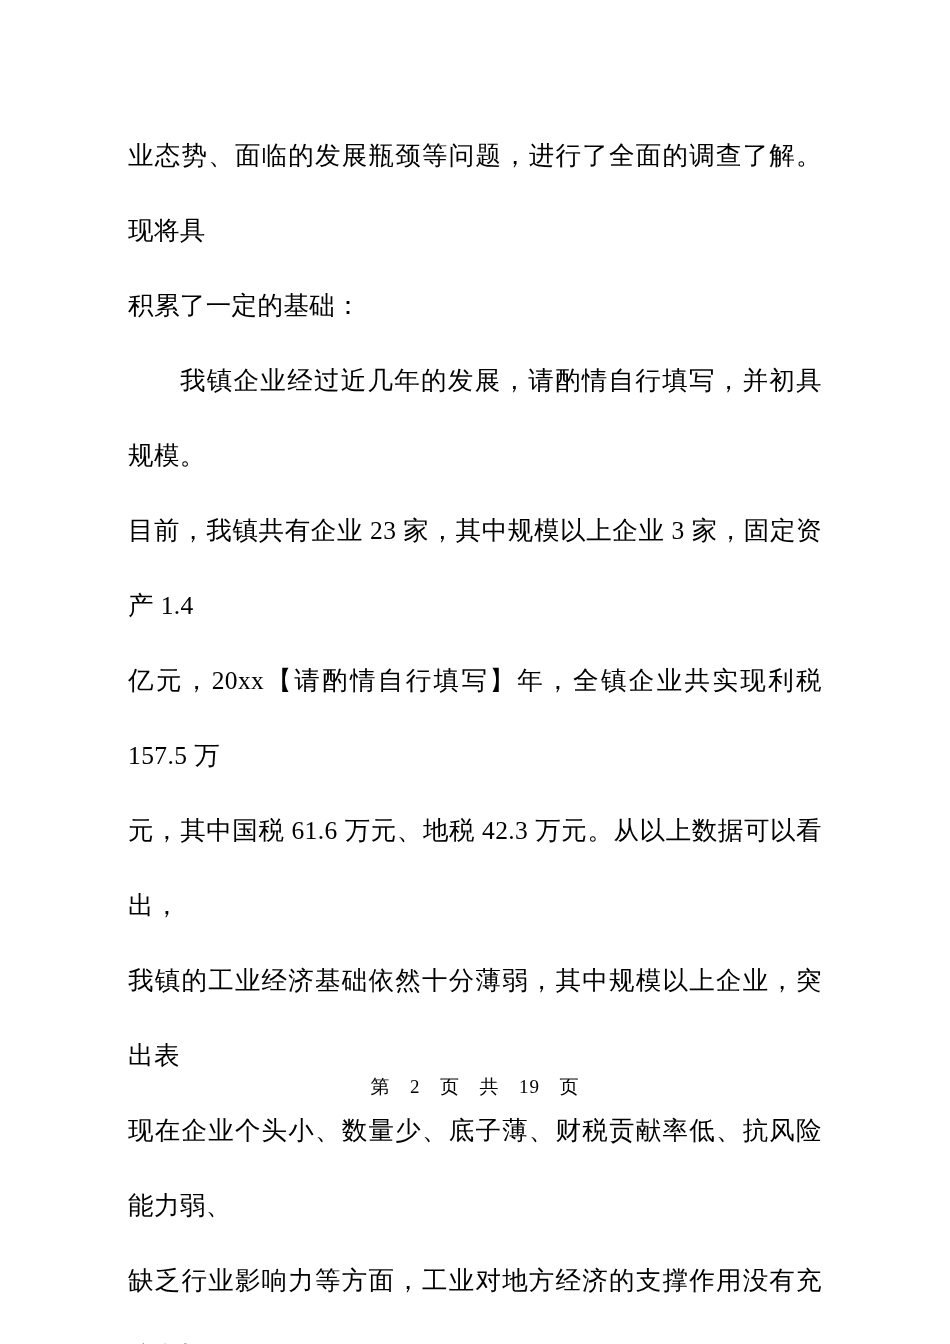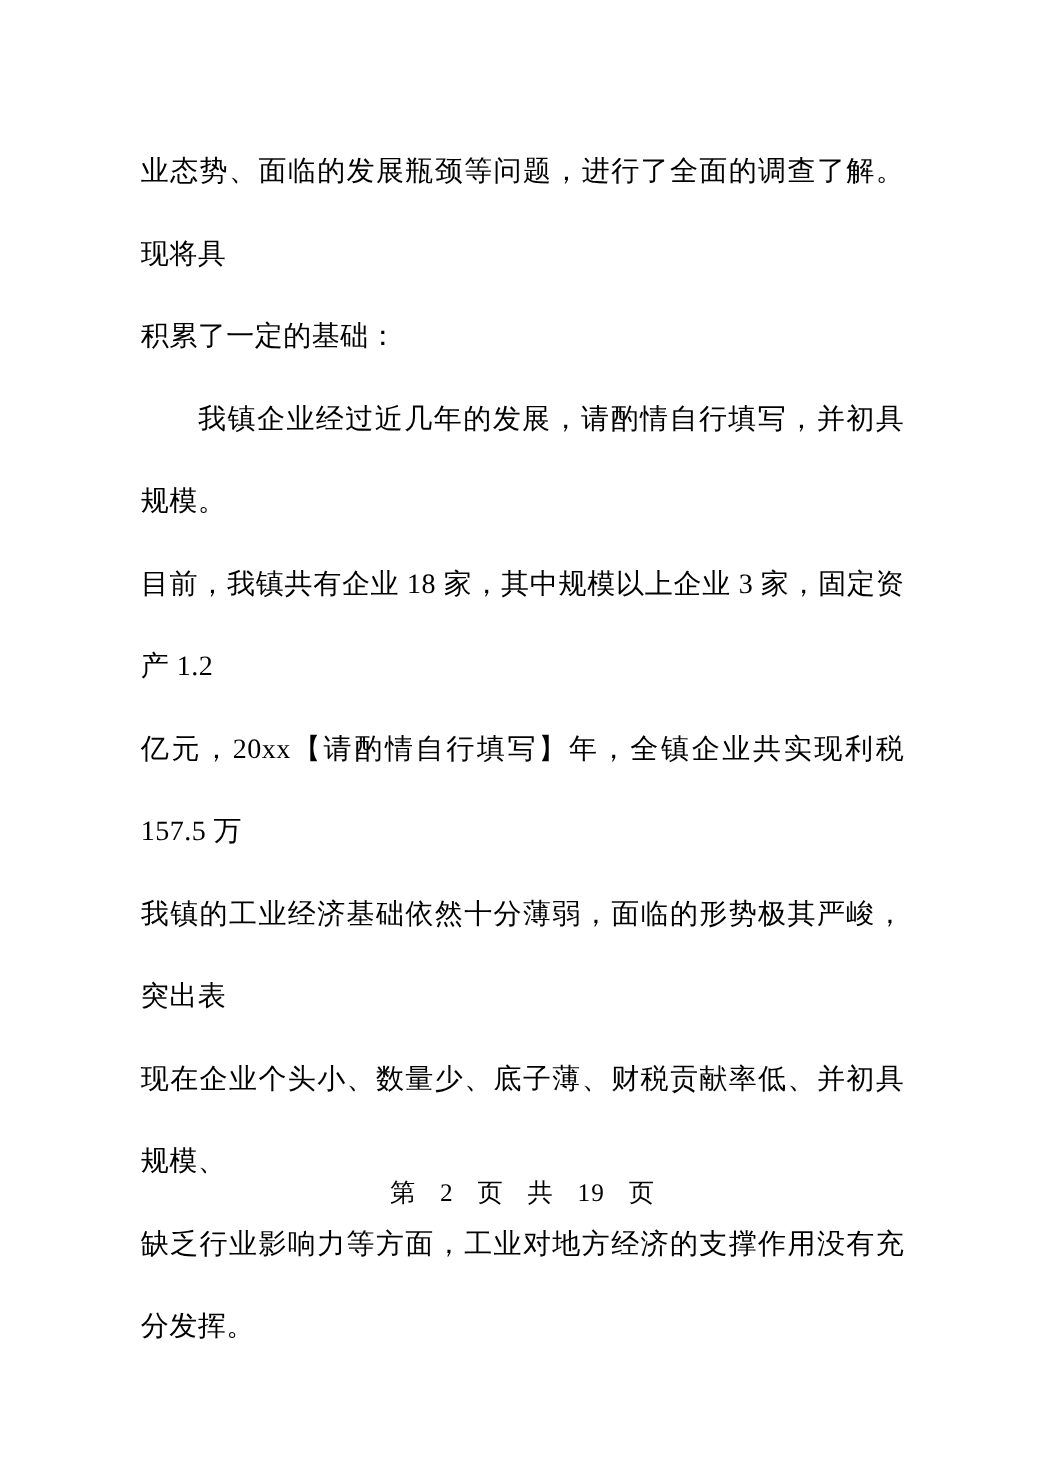--- a/index.html
+++ b/index.html
@@ -36,41 +36,42 @@
   .para-indent {
     margin: 0;
     text-indent: 52px;
   }
   .footer {
     position: absolute;
     left: 0;
     right: 0;
     bottom: 108px;
     text-align: center;
-    font-size: 23px;
+    font-size: 19px;
     letter-spacing: 1px;
     color: #000000;
   }
   .footer .spacer {
     display: inline-block;
     width: 8px;
   }
 </style>
 </head>
 <body>
 
 <div class="page">
   <div class="doc-body">
     <p class="para">业态势、面临的发展瓶颈等问题，进行了全面的调查了解。现将具</p>
     <p class="para">积累了一定的基础：</p>
     <p class="para-indent">我镇企业经过近几年的发展，请酌情自行填写，并初具规模。</p>
-    <p class="para">目前，我镇共有企业 18 家，其中规模以上企业 3 家，固定资产 1.2</p>
+    <p class="para">目前，我镇共有企业 23 家，其中规模以上企业 3 家，固定资产 1.4</p>
     <p class="para">亿元，20xx【请酌情自行填写】年，全镇企业共实现利税 157.5 万</p>
-    <p class="para">我镇的工业经济基础依然十分薄弱，面临的形势极其严峻，突出表</p>
-    <p class="para">现在企业个头小、数量少、底子薄、财税贡献率低、并初具规模、</p>
+    <p class="para">元，其中国税 61.6 万元、地税 42.3 万元。从以上数据可以看出，</p>
+    <p class="para">我镇的工业经济基础依然十分薄弱，其中规模以上企业，突出表</p>
+    <p class="para">现在企业个头小、数量少、底子薄、财税贡献率低、抗风险能力弱、</p>
     <p class="para">缺乏行业影响力等方面，工业对地方经济的支撑作用没有充分发挥。</p>
 
   </div>
 
   <div class="footer">
     <span>第</span>
     <span class="spacer"></span>
     <span>2</span>
     <span class="spacer"></span>
     <span>页</span>

